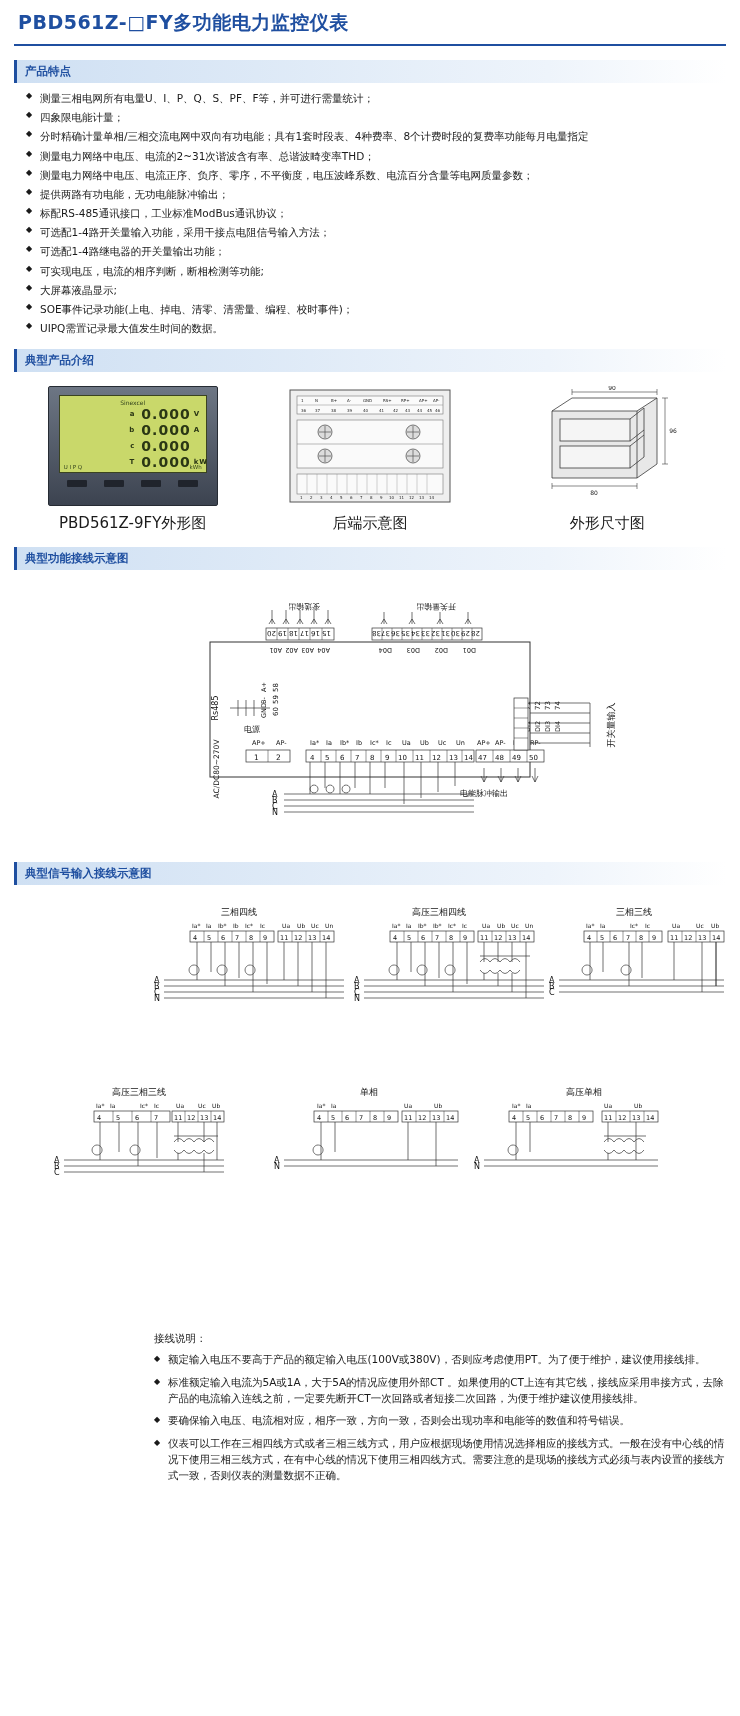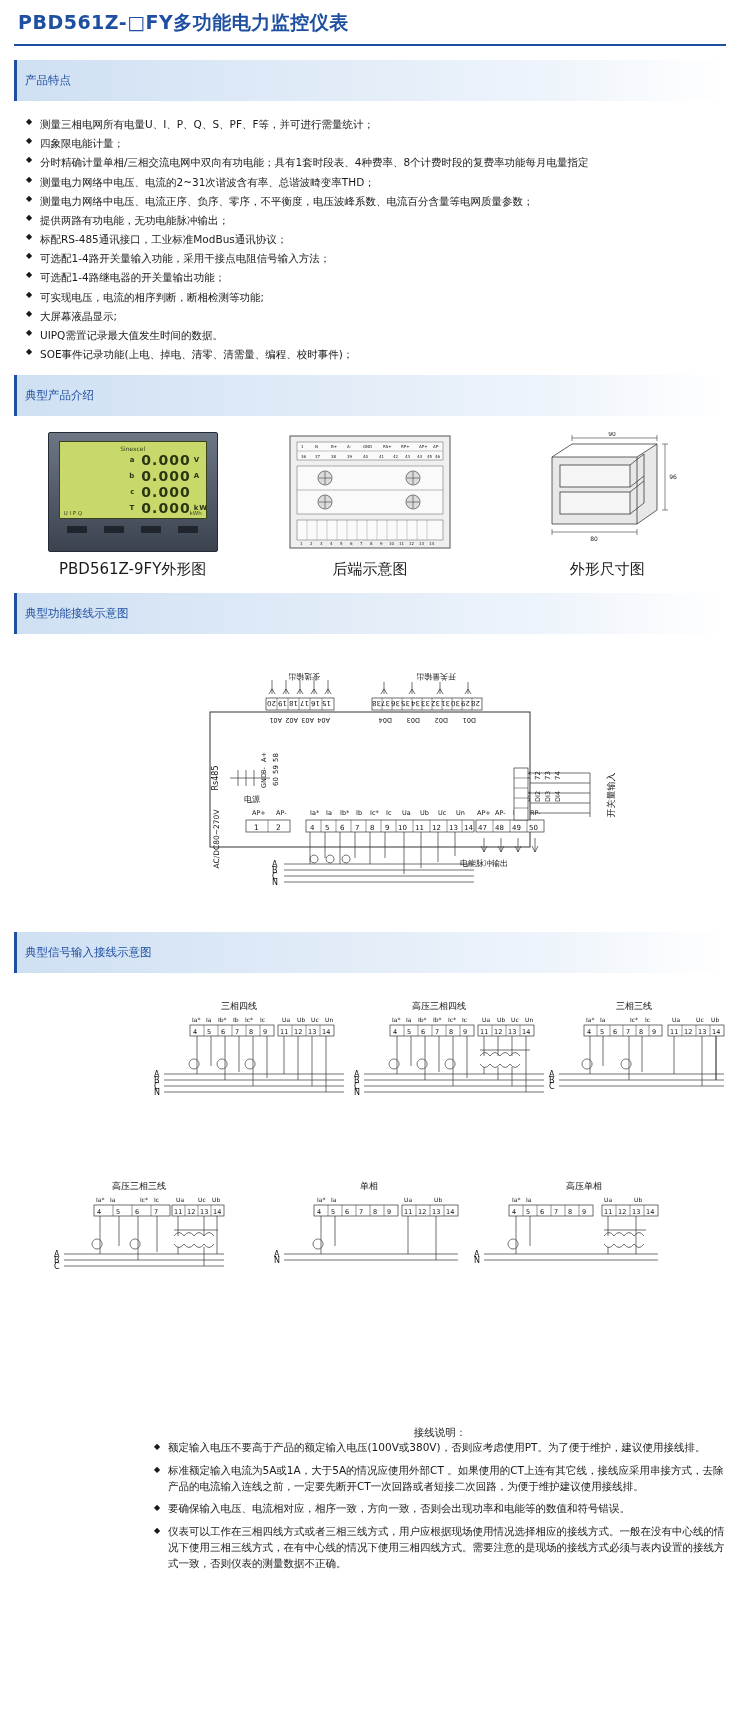--- a/index.html
+++ b/index.html
@@ -19,24 +19,24 @@
     font-weight:bold;
     letter-spacing:0.5px;
     padding:10px 0 8px 4px;
   }
   .title-rule { height:2px; background:#1f4fa0; margin-bottom:12px; }
 
   .section-bar {
     background:linear-gradient(to right,#cfe0f3,#eef4fb 75%,#ffffff);
     border-left:3px solid #1f4fa0;
     color:#1f4fa0;
-    font-weight:normal;
+    font-weight:bold;
     font-size:11.5px;
-    padding:13px 8px;
-    margin:14px 0 16px 0;
+    padding:4px 8px;
+    margin:14px 0 8px 0;
   }
 
   ul.feat { list-style:none; margin:0 0 4px 0; padding:0 0 0 12px; }
   ul.feat li {
     position:relative;
     padding:0 0 0 14px;
     margin:0 0 5px 0;
     line-height:1.35;
     font-size:10.5px;
   }
@@ -77,21 +77,21 @@
   .dimdraw svg { display:block; }
 
   .rear { width:170px; height:120px; margin:0 auto; }
   .rear svg { display:block; }
 
   
   .wiring-wrap { margin:10px 0 4px 0; }
   .sig-wrap { margin:10px 16px 0 0; }
 
   .note-block { margin:14px 0 0 140px; font-size:10.5px; }
-  .note-block .note-title { margin-bottom:0;text-align:center; }
+  .note-block .note-title { margin-bottom:6px; }
   .note-block ul { list-style:none; margin:0; padding:0; }
   .note-block ul li { position:relative; padding-left:14px; margin-bottom:7px; line-height:1.5; }
   .note-block ul li:before { content:"\25C6"; position:absolute; left:0; top:1px; font-size:8px; }
 </style>
 </head>
 <body>
 
 <div class="page">
 
   <div class="doc-title">PBD561Z-□FY多功能电力监控仪表</div>
@@ -103,22 +103,22 @@
     <li>四象限电能计量；</li>
     <li>分时精确计量单相/三相交流电网中双向有功电能；具有1套时段表、4种费率、8个计费时段的复费率功能每月电量指定</li>
     <li>测量电力网络中电压、电流的2~31次谐波含有率、总谐波畸变率THD；</li>
     <li>测量电力网络中电压、电流正序、负序、零序，不平衡度，电压波峰系数、电流百分含量等电网质量参数；</li>
     <li>提供两路有功电能，无功电能脉冲输出；</li>
     <li>标配RS-485通讯接口，工业标准ModBus通讯协议；</li>
     <li>可选配1-4路开关量输入功能，采用干接点电阻信号输入方法；</li>
     <li>可选配1-4路继电器的开关量输出功能；</li>
     <li>可实现电压，电流的相序判断，断相检测等功能;</li>
     <li>大屏幕液晶显示;</li>
+    <li>SOE事件记录功能(上电、掉电、清零、清需量、编程、校时事件)；</li>
     <li>UIPQ需置记录最大值发生时间的数据。</li>
-    <li>SOE事件记录功能(上电、掉电、清零、清需量、编程、校时事件)；</li>
   </ul>
 
   <div class="section-bar">典型产品介绍</div>
   <div class="prod-row">
 
     <div class="prod-cell">
       <div class="meter">
         <div class="meter-screen">
           <div class="lcd-logo">Sinexcel</div>
           <div class="lcd-row">

